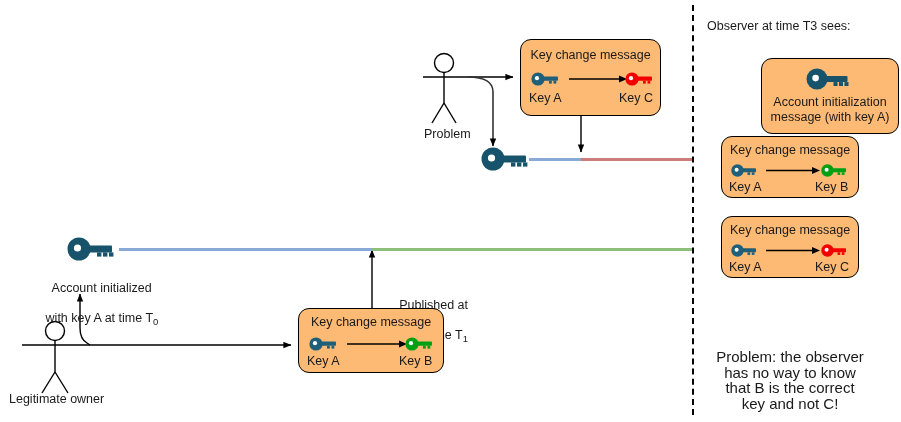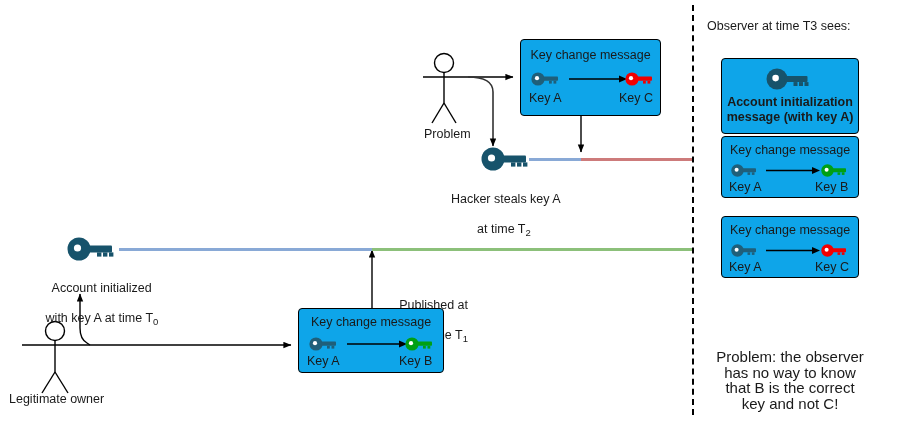--- a/index.html
+++ b/index.html
@@ -58,22 +58,22 @@
     white-space:pre-line;
     width:180px;
     margin-top:36px;
   }
   sub{font-size:9.5px;line-height:0;vertical-align:baseline;position:relative;top:3px;}
 
   
   .msgbox{
     position:absolute;
     border:1.4px solid #000000;
-    border-radius:4px;
-    background:#0ea5e9;
+    border-radius:11px;
+    background:#fdba74;
     box-sizing:border-box;
   }
 
   
   .tl{position:absolute;height:3px;border-radius:0;}
 
   
   .divider{
     position:absolute;
     border-left:2px dashed #000000;
@@ -132,24 +132,20 @@
     <g fill="#17536b">
       <circle cx="12" cy="12" r="11.5"></circle>
       <rect x="20" y="8.6" width="25" height="6.8" rx="1"></rect>
       <rect x="30" y="15.4" width="4.4" height="4.2"></rect>
       <rect x="36" y="15.4" width="4.4" height="4.2"></rect>
       <rect x="42" y="15.4" width="4.4" height="4.2"></rect>
     </g>
     <circle cx="10.5" cy="11" r="3.6" fill="#ffffff"></circle>
   </svg>
 
-  <div class="cap" style="left:437px;top:177px;width:120px;">
-    <span>Hacker steals key A</span><br>
-    <span><span>at time T</span><sub>2</sub></span>
-  </div>
 
   <div class="cap left" style="left:424px;top:127px;"><span>Problem</span></div>
 
   <div class="msgbox" style="left:520px;top:39px;width:141px;height:77px;">
     <div class="boxtitle" style="top:8px;">Key change message</div>
 
     <svg class="icon" style="left:10px;top:32px;width:32px;height:14px;" viewBox="0 0 32 14">
       <g fill="#1f5f7a">
         <circle cx="7" cy="7" r="6.6"></circle>
         <rect x="12" y="4.6" width="15" height="4.2" rx="0.8"></rect>
@@ -233,21 +229,21 @@
     </svg>
 
     <div class="keylabel" style="left:8px;top:45px;">Key A</div>
     <div class="keylabel" style="left:100px;top:45px;">Key B</div>
   </div>
 
   <div class="divider" style="left:692px;top:5px;height:410px;"></div>
 
   <div class="panel-title" style="left:707px;top:18px;">Observer at time T3 sees:</div>
 
-  <div class="msgbox" style="left:721px;top:58px;width:138px;height:76px;font-weight:bold;">
+  <div class="msgbox" style="left:761px;top:58px;width:138px;height:76px;">
     <svg class="icon" style="left:44px;top:9px;width:52px;height:22px;" viewBox="0 0 52 22">
       <g fill="#17536b">
         <circle cx="11" cy="11" r="10.5"></circle>
         <rect x="18.5" y="7.9" width="23" height="6.2" rx="1"></rect>
         <rect x="27.5" y="14.1" width="4" height="3.9"></rect>
         <rect x="33" y="14.1" width="4" height="3.9"></rect>
         <rect x="38.5" y="14.1" width="4" height="3.9"></rect>
       </g>
       <circle cx="9.6" cy="10.1" r="3.3" fill="#ffffff"></circle>
     </svg>

